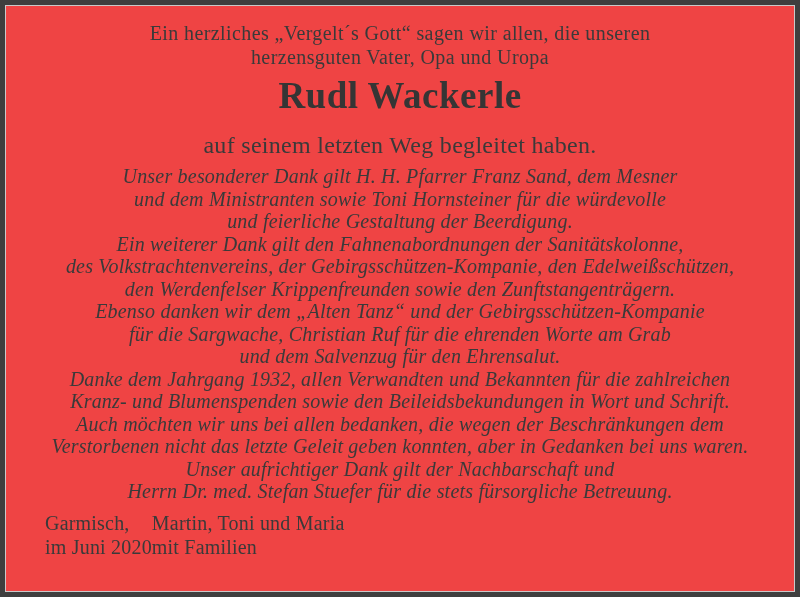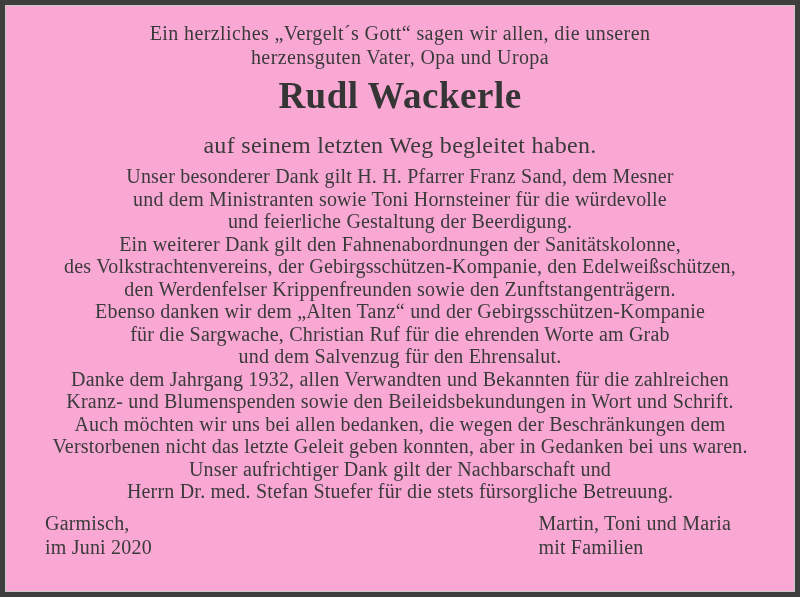--- a/index.html
+++ b/index.html
@@ -5,21 +5,21 @@
   html, body {
     margin: 0;
     padding: 0;
     background: #ffffff;
   }
   .page {
     position: relative;
     width: 800px;
     height: 597px;
     box-sizing: border-box;
-    background: #f9a8d4;
+    background: #ef4444;
     border: 5px solid #3e3e3e;
     box-shadow: inset 0 0 0 1px #c9c9c9;
     overflow: hidden;
     font-family: "Liberation Serif", "DejaVu Serif", serif;
     color: #3a3a3a;
   }
   .content {
     box-sizing: border-box;
     width: 100%;
     height: 100%;
@@ -47,24 +47,25 @@
     margin: 4px 0 8px 0;
     font-size: 24px;
     line-height: 24px;
     letter-spacing: 0.3px;
   }
   .para {
     margin: 0 0 0 0;
     font-size: 20px;
     line-height: 22.5px;
     letter-spacing: 0.2px;
+    font-style: italic;
   }
   .footer {
     display: flex;
-    justify-content: space-between;
+    justify-content: flex-start;
     align-items: flex-start;
     margin-top: 8px;
     padding: 0 46px 0 22px;
     text-align: left;
     font-size: 20px;
     line-height: 24px;
     letter-spacing: 0.2px;
   }
   .footer-left, .footer-right {
     white-space: pre-line;

